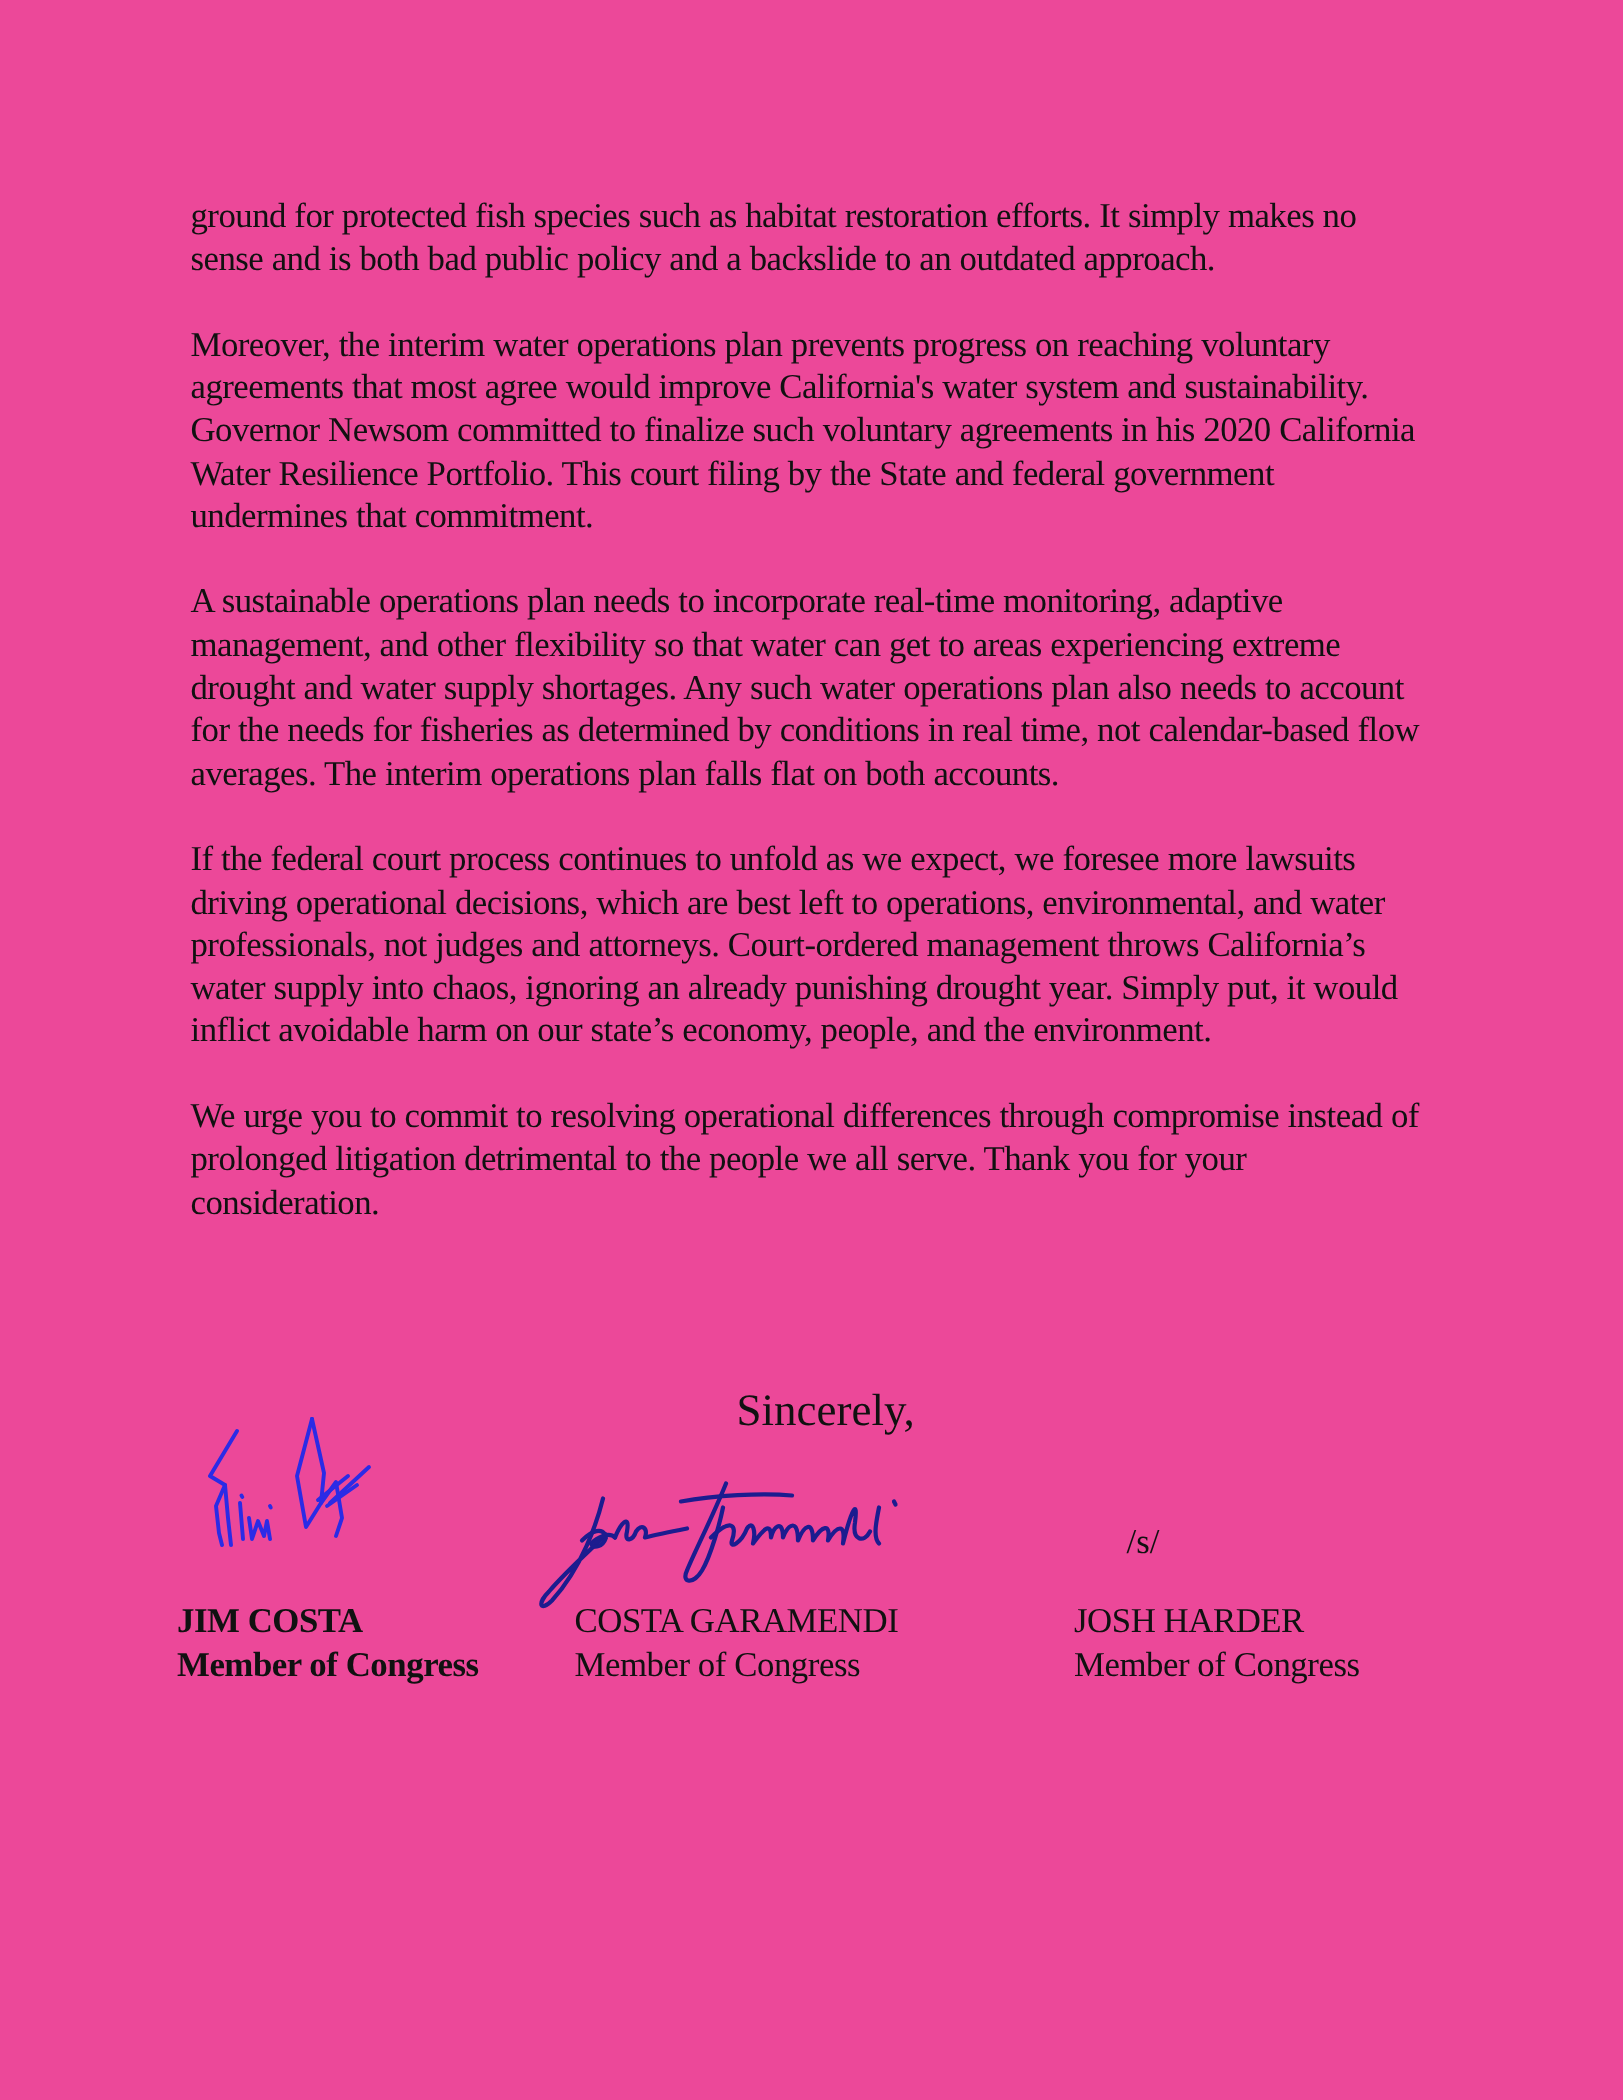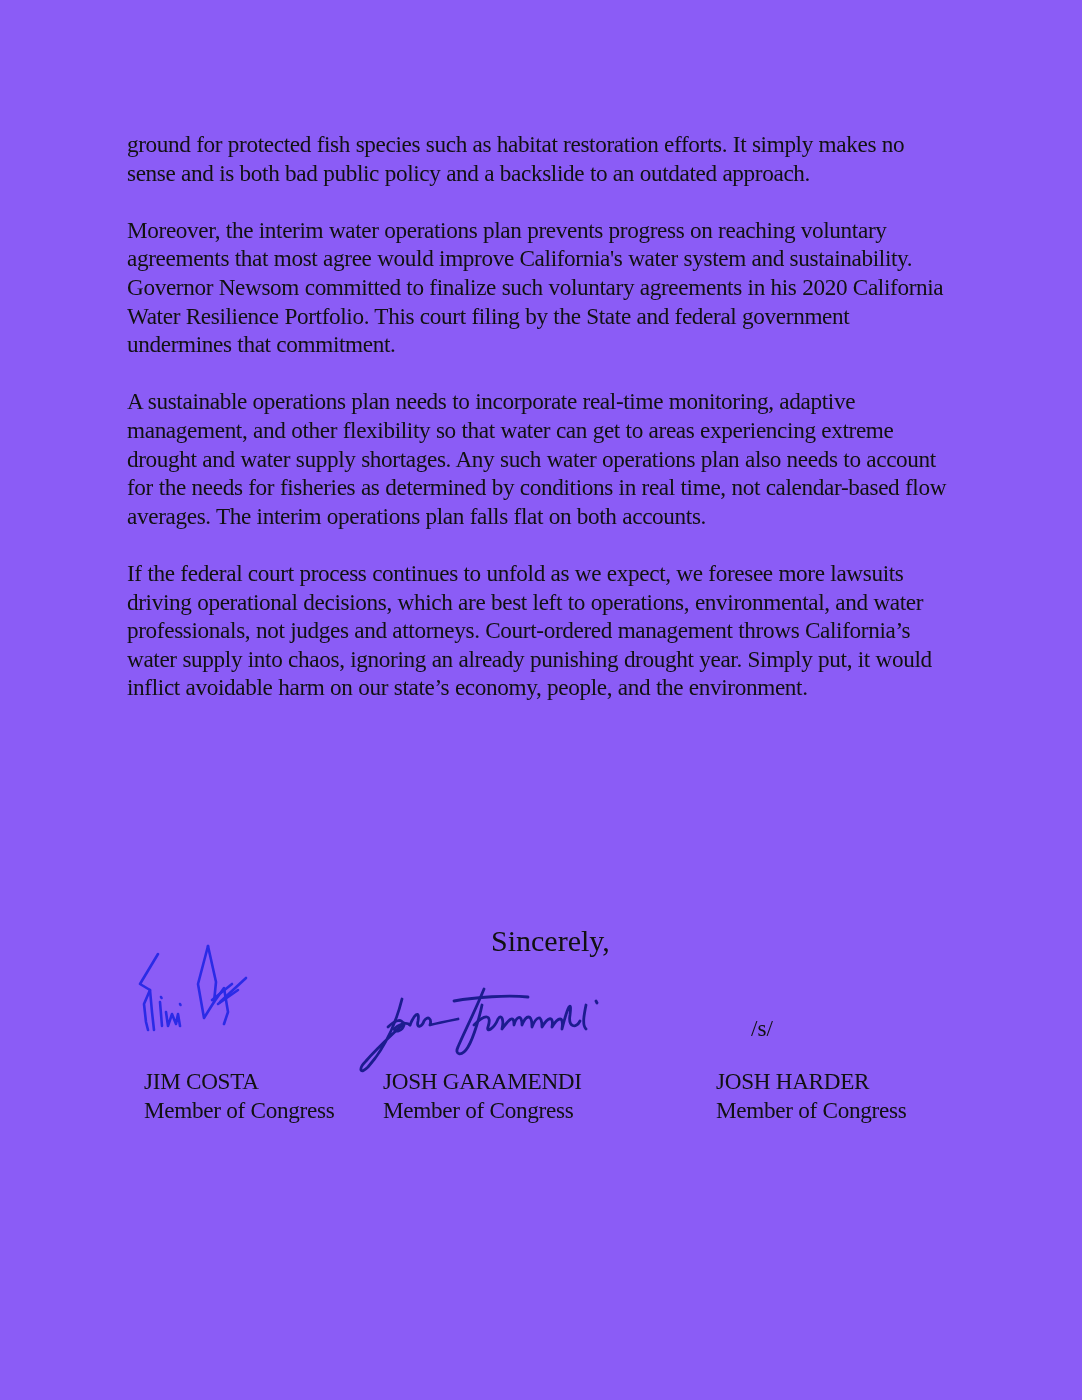--- a/index.html
+++ b/index.html
@@ -13,21 +13,21 @@
     position: relative;
     overflow: hidden;
     font-family: "Liberation Serif", "DejaVu Serif", serif;
     color: #111111;
   }
   .page {
     position: absolute;
     left: 0; top: 0;
     width: 1082px;
     height: 1400px;
-    background: #8b5cf6;
+    background: #ec4899;
   }
   .body-text {
     position: absolute;
     left: 127px;
     top: 130px;
     width: 830px;
     font-size: 23.2px;
     line-height: 28.6px;
     letter-spacing: -0.35px;
     word-spacing: 0.2px;
@@ -43,21 +43,21 @@
     line-height: 28px;
   }
   .sig-block {
     position: absolute;
     top: 1067px;
     font-size: 23.2px;
     line-height: 28.6px;
     letter-spacing: -0.3px;
     white-space: nowrap;
   }
-  .sig-block.costa { left: 144px; }
+  .sig-block.costa { left: 118px; font-weight: bold; }
   .sig-block.garamendi { left: 383px; }
   .sig-block.harder { left: 701px; margin-left: 15px; }
   .sig-name, .sig-title { display: block; }
 
   .signature {
     position: absolute;
   }
   .signature svg { display: block; overflow: visible; }
   .sig-costa { left: 128px; top: 942px; width: 120px; height: 90px; }
   .sig-garamendi { left: 358px; top: 985px; width: 285px; height: 90px; }
@@ -72,20 +72,21 @@
 </head>
 <body>
 
 <div class="page">
 
   <div class="body-text">
     <p class="para">ground for protected fish species such as habitat restoration efforts. It simply makes no sense and is both bad public policy and a backslide to an outdated approach.</p>
     <p class="para">Moreover, the interim water operations plan prevents progress on reaching voluntary agreements that most agree would improve California's water system and sustainability. Governor Newsom committed to finalize such voluntary agreements in his 2020 California Water Resilience Portfolio. This court filing by the State and federal government undermines that commitment.</p>
     <p class="para">A sustainable operations plan needs to incorporate real-time monitoring, adaptive management, and other flexibility so that water can get to areas experiencing extreme drought and water supply shortages. Any such water operations plan also needs to account for the needs for fisheries as determined by conditions in real time, not calendar-based flow averages. The interim operations plan falls flat on both accounts.</p>
     <p class="para">If the federal court process continues to unfold as we expect, we foresee more lawsuits driving operational decisions, which are best left to operations, environmental, and water professionals, not judges and attorneys. Court-ordered management throws California’s water supply into chaos, ignoring an already punishing drought year. Simply put, it would inflict avoidable harm on our state’s economy, people, and the environment.</p>
+    <p class="para">We urge you to commit to resolving operational differences through compromise instead of prolonged litigation detrimental to the people we all serve. Thank you for your consideration.</p>
   </div>
 
   <div class="closing">Sincerely,</div>
 
   <div class="signature sig-costa">
     <svg width="120" height="90" viewBox="0 0 120 90" fill="none" stroke="#2b2be6" stroke-width="2.6" stroke-linecap="round" stroke-linejoin="round">
       <path d="M30 12 L12 42 L22 48 L16 62 L18 80 L20 88"></path>
       <path d="M22 48 L24 70 L26 88"></path>
       <path d="M32 60 L34 84 M33 55 L33.5 56"></path>
       <path d="M38 70 L40 84 L44 72 L48 82 L50 72 L52 84"></path>
@@ -111,21 +112,21 @@
   </div>
 
   <div class="sig-slash">/s/</div>
 
   <div class="sig-block costa">
     <span class="sig-name">JIM COSTA</span>
     <span class="sig-title">Member of Congress</span>
   </div>
 
   <div class="sig-block garamendi">
-    <span class="sig-name">JOSH GARAMENDI</span>
+    <span class="sig-name">COSTA GARAMENDI</span>
     <span class="sig-title">Member of Congress</span>
   </div>
 
   <div class="sig-block harder">
     <span class="sig-name">JOSH HARDER</span>
     <span class="sig-title">Member of Congress</span>
   </div>
 
 </div>
 

